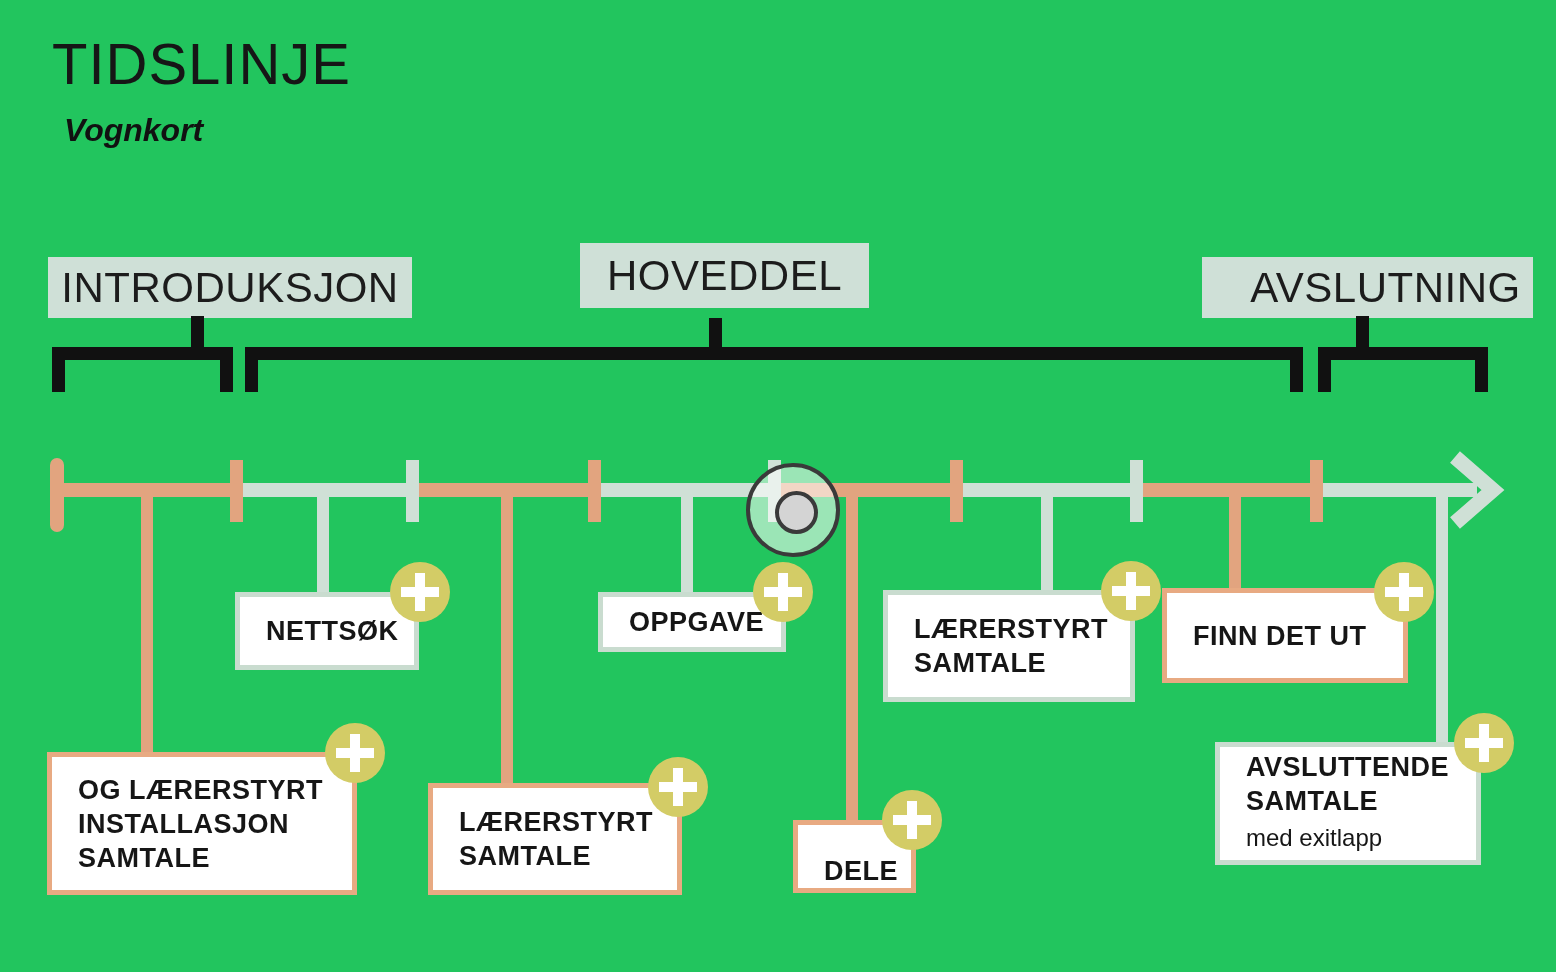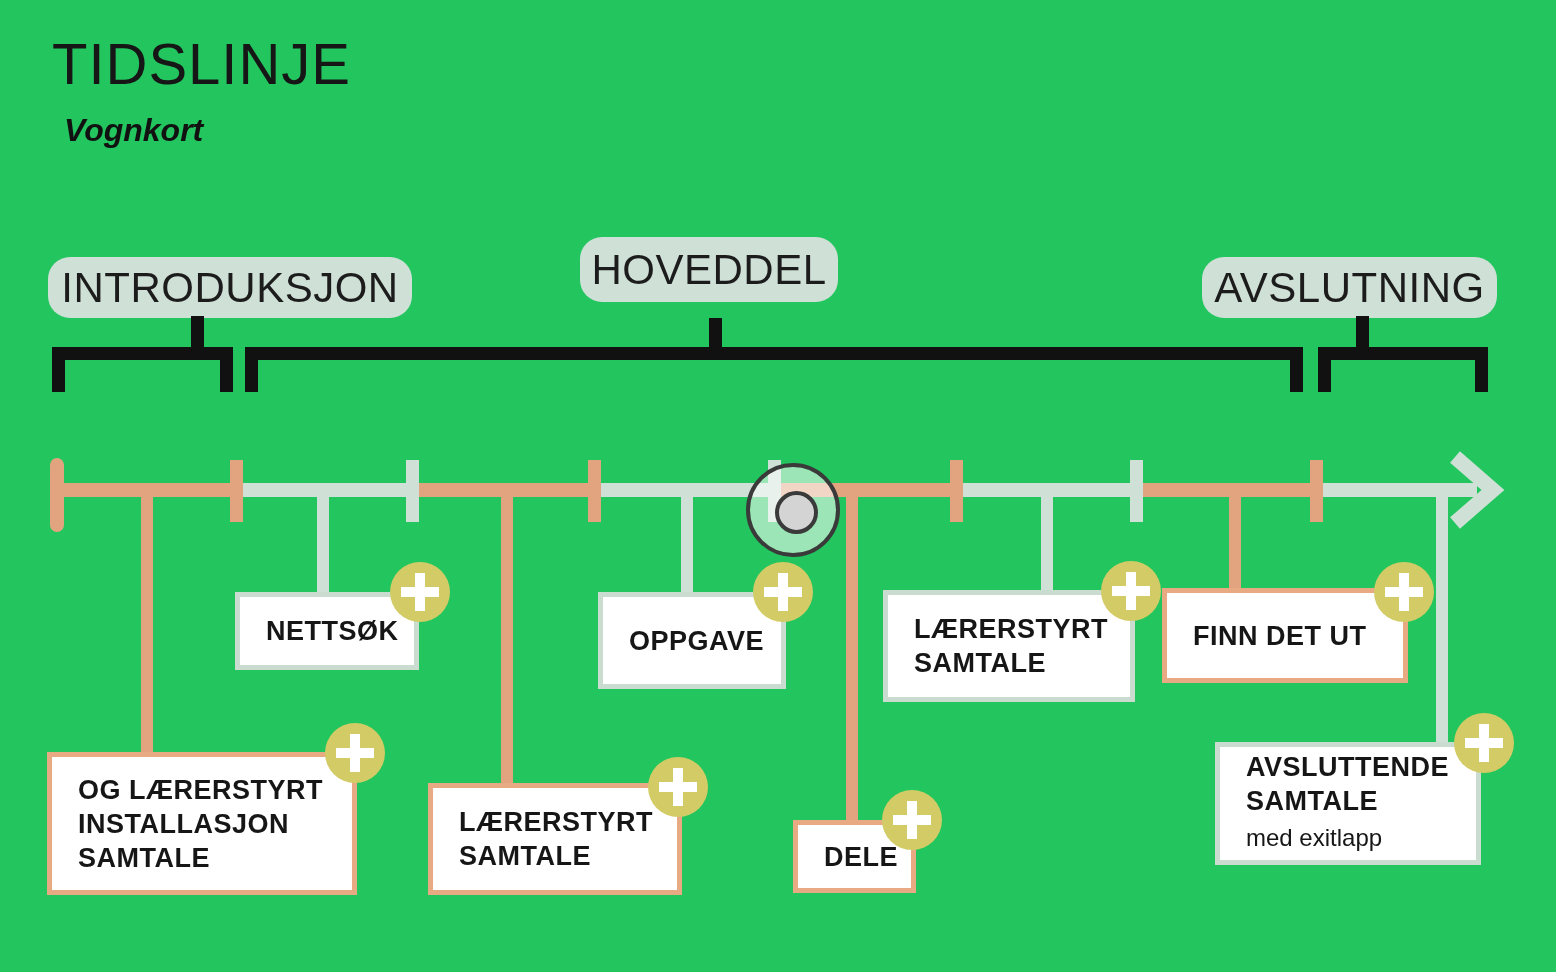--- a/index.html
+++ b/index.html
@@ -5,24 +5,24 @@
   html,body{margin:0;padding:0;background:#fff;}
   .canvas{
     position:relative;width:1556px;height:972px;background:#22c55e;overflow:hidden;
     font-family:"Liberation Sans",sans-serif;color:#1a1a1a;
   }
   
   .title{position:absolute;left:52px;top:30px;font-size:58px;font-weight:400;letter-spacing:1px;color:#161616;}
   .subtitle{position:absolute;left:64px;top:112px;font-size:32px;font-weight:700;font-style:italic;color:#111;}
   
   .phase{position:absolute;background:#cfe0d7;display:flex;align-items:center;justify-content:center;
-         font-size:42px;font-weight:400;color:#1c1c1c;letter-spacing:0.5px;border-radius:22px;}
+         font-size:42px;font-weight:400;color:#1c1c1c;letter-spacing:0.5px;}
   .phase.intro{left:48px;top:257px;width:364px;height:61px;}
-  .phase.hoved{left:580px;top:237px;width:258px;height:65px;}
-  .phase.avslut{left:1202px;top:257px;width:295px;height:61px;}
+  .phase.hoved{left:580px;top:243px;width:289px;height:65px;}
+  .phase.avslut{left:1202px;top:257px;width:295px;height:61px;padding-left:36px;}
   
   .bracket{position:absolute;box-sizing:border-box;height:45px;
            border-top:13px solid #111;border-left:13px solid #111;border-right:13px solid #111;}
   .b1{left:52px;top:347px;width:181px;}
   .b2{left:245px;top:347px;width:1058px;}
   .b3{left:1318px;top:347px;width:170px;}
   .stem{position:absolute;width:13px;background:#111;}
   .s1{left:191px;top:316px;height:38px;}
   .s2{left:709px;top:318px;height:36px;}
   .s3{left:1356px;top:316px;height:38px;}
@@ -39,26 +39,26 @@
   .conn.gr{background:#cfe0d6;}
   .arrow{position:absolute;left:1443px;top:445px;}
   
   .card{position:absolute;background:#fff;box-sizing:border-box;border:5px solid;
         display:flex;flex-direction:column;justify-content:center;
         padding-left:26px;font-size:27px;font-weight:700;letter-spacing:0.5px;line-height:34px;color:#161616;}
   .card.gr{border-color:#c9dccf;}
   .card.or{border-color:#e8aa82;}
   .card .note{font-weight:400;font-size:24px;line-height:40px;letter-spacing:0;}
   .c-nettsok{left:235px;top:592px;width:184px;height:78px;}
-  .c-oppgave{left:598px;top:592px;width:188px;height:97px;}
+  .c-oppgave{left:598px;top:592px;width:188px;height:60px;}
   .c-samtale1{left:883px;top:590px;width:252px;height:112px;}
   .c-finn{left:1162px;top:588px;width:246px;height:95px;}
   .c-install{left:47px;top:752px;width:310px;height:143px;}
   .c-samtale2{left:428px;top:783px;width:254px;height:112px;}
-  .c-dele{left:793px;top:820px;width:123px;height:73px;}
+  .c-dele{left:793px;top:820px;width:123px;height:73px;justify-content:flex-end;}
   .c-avslutt{left:1215px;top:742px;width:266px;height:123px;}
   
   .plusbtn{position:absolute;width:60px;height:60px;border-radius:50%;background:#d3cc66;}
   .plus-icon{position:absolute;inset:0;}
   .plus-icon::before{content:"";position:absolute;left:11px;top:25px;width:38px;height:10px;background:#fff;}
   .plus-icon::after{content:"";position:absolute;left:25px;top:11px;width:10px;height:38px;background:#fff;}
   
   .cursor-outer{position:absolute;left:746px;top:463px;width:94px;height:94px;box-sizing:border-box;
                 border:4px solid #3a3a3a;border-radius:50%;background:rgba(255,255,255,0.55);}
   .cursor-inner{position:absolute;left:775px;top:491px;width:43px;height:43px;box-sizing:border-box;

